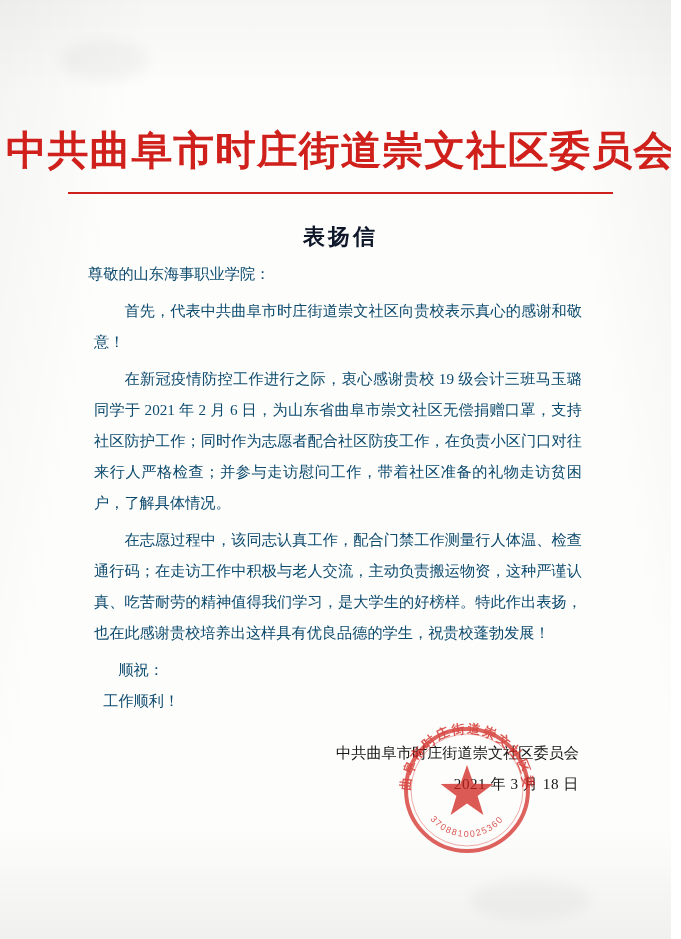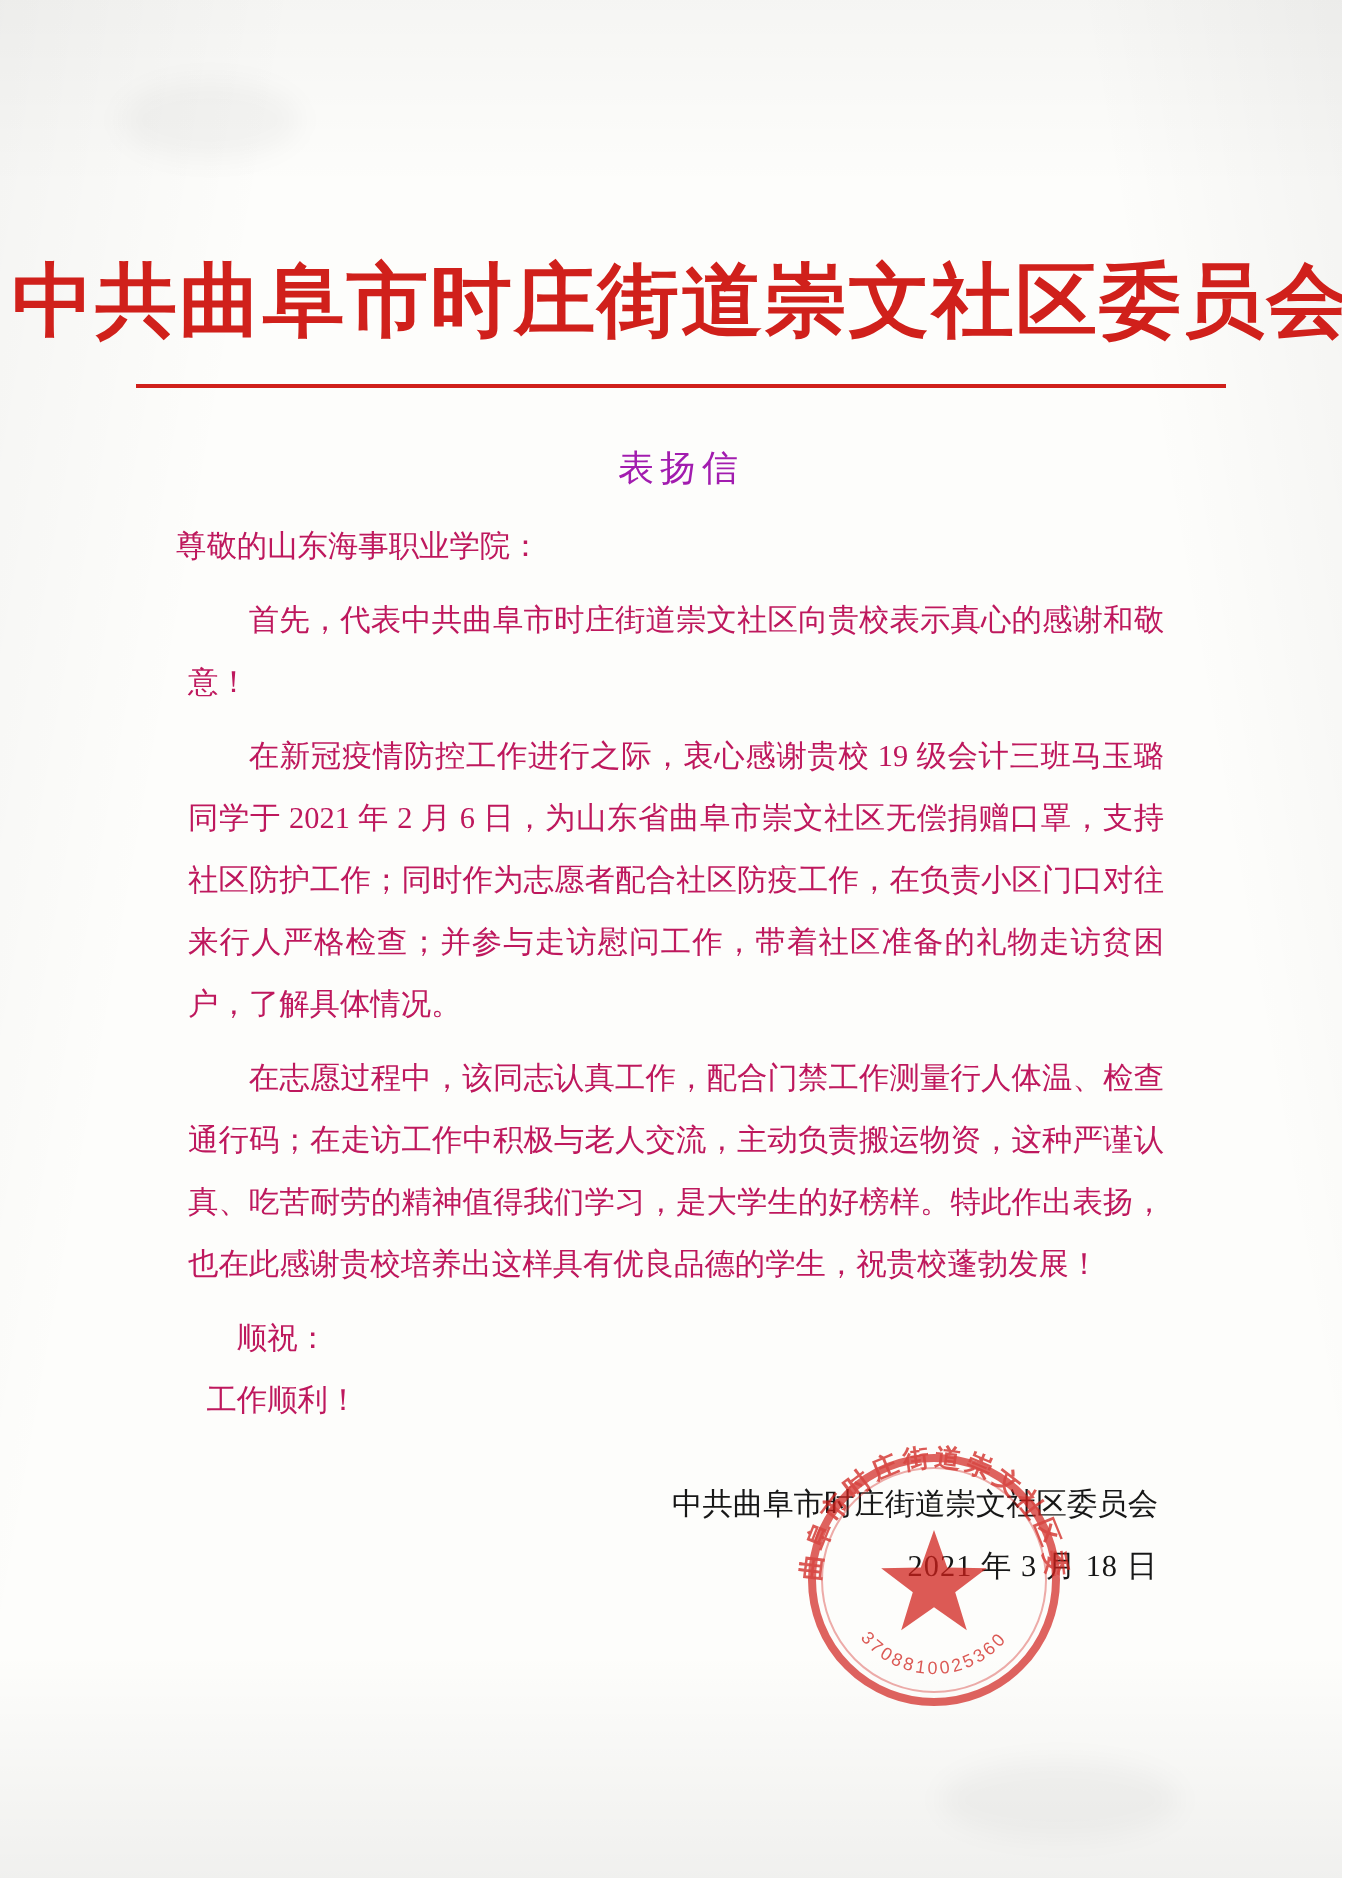--- a/index.html
+++ b/index.html
@@ -53,31 +53,31 @@
     width: 545px;
     height: 2px;
     background: #d0201b;
   }
   .doc-title {
     position: absolute;
     top: 222px;
     left: 0;
     width: 681px;
     text-align: center;
-    font-size: 18px;
-    font-weight: normal;
+    font-size: 22px;
+    font-weight: bold;
     letter-spacing: 3px;
-    color: #a21caf;
+    color: #0f172a;
   }
   .body-text {
     position: absolute;
     top: 258px;
     left: 88px;
     width: 500px;
-    color: #be185d;
+    color: #0c4a6e;
     font-size: 15.2px;
     line-height: 31px;
     text-align: justify;
     text-justify: inter-ideograph;
   }
   .salutation {
     margin: 0 0 2px 0;
     text-align: left;
   }
   .para {

